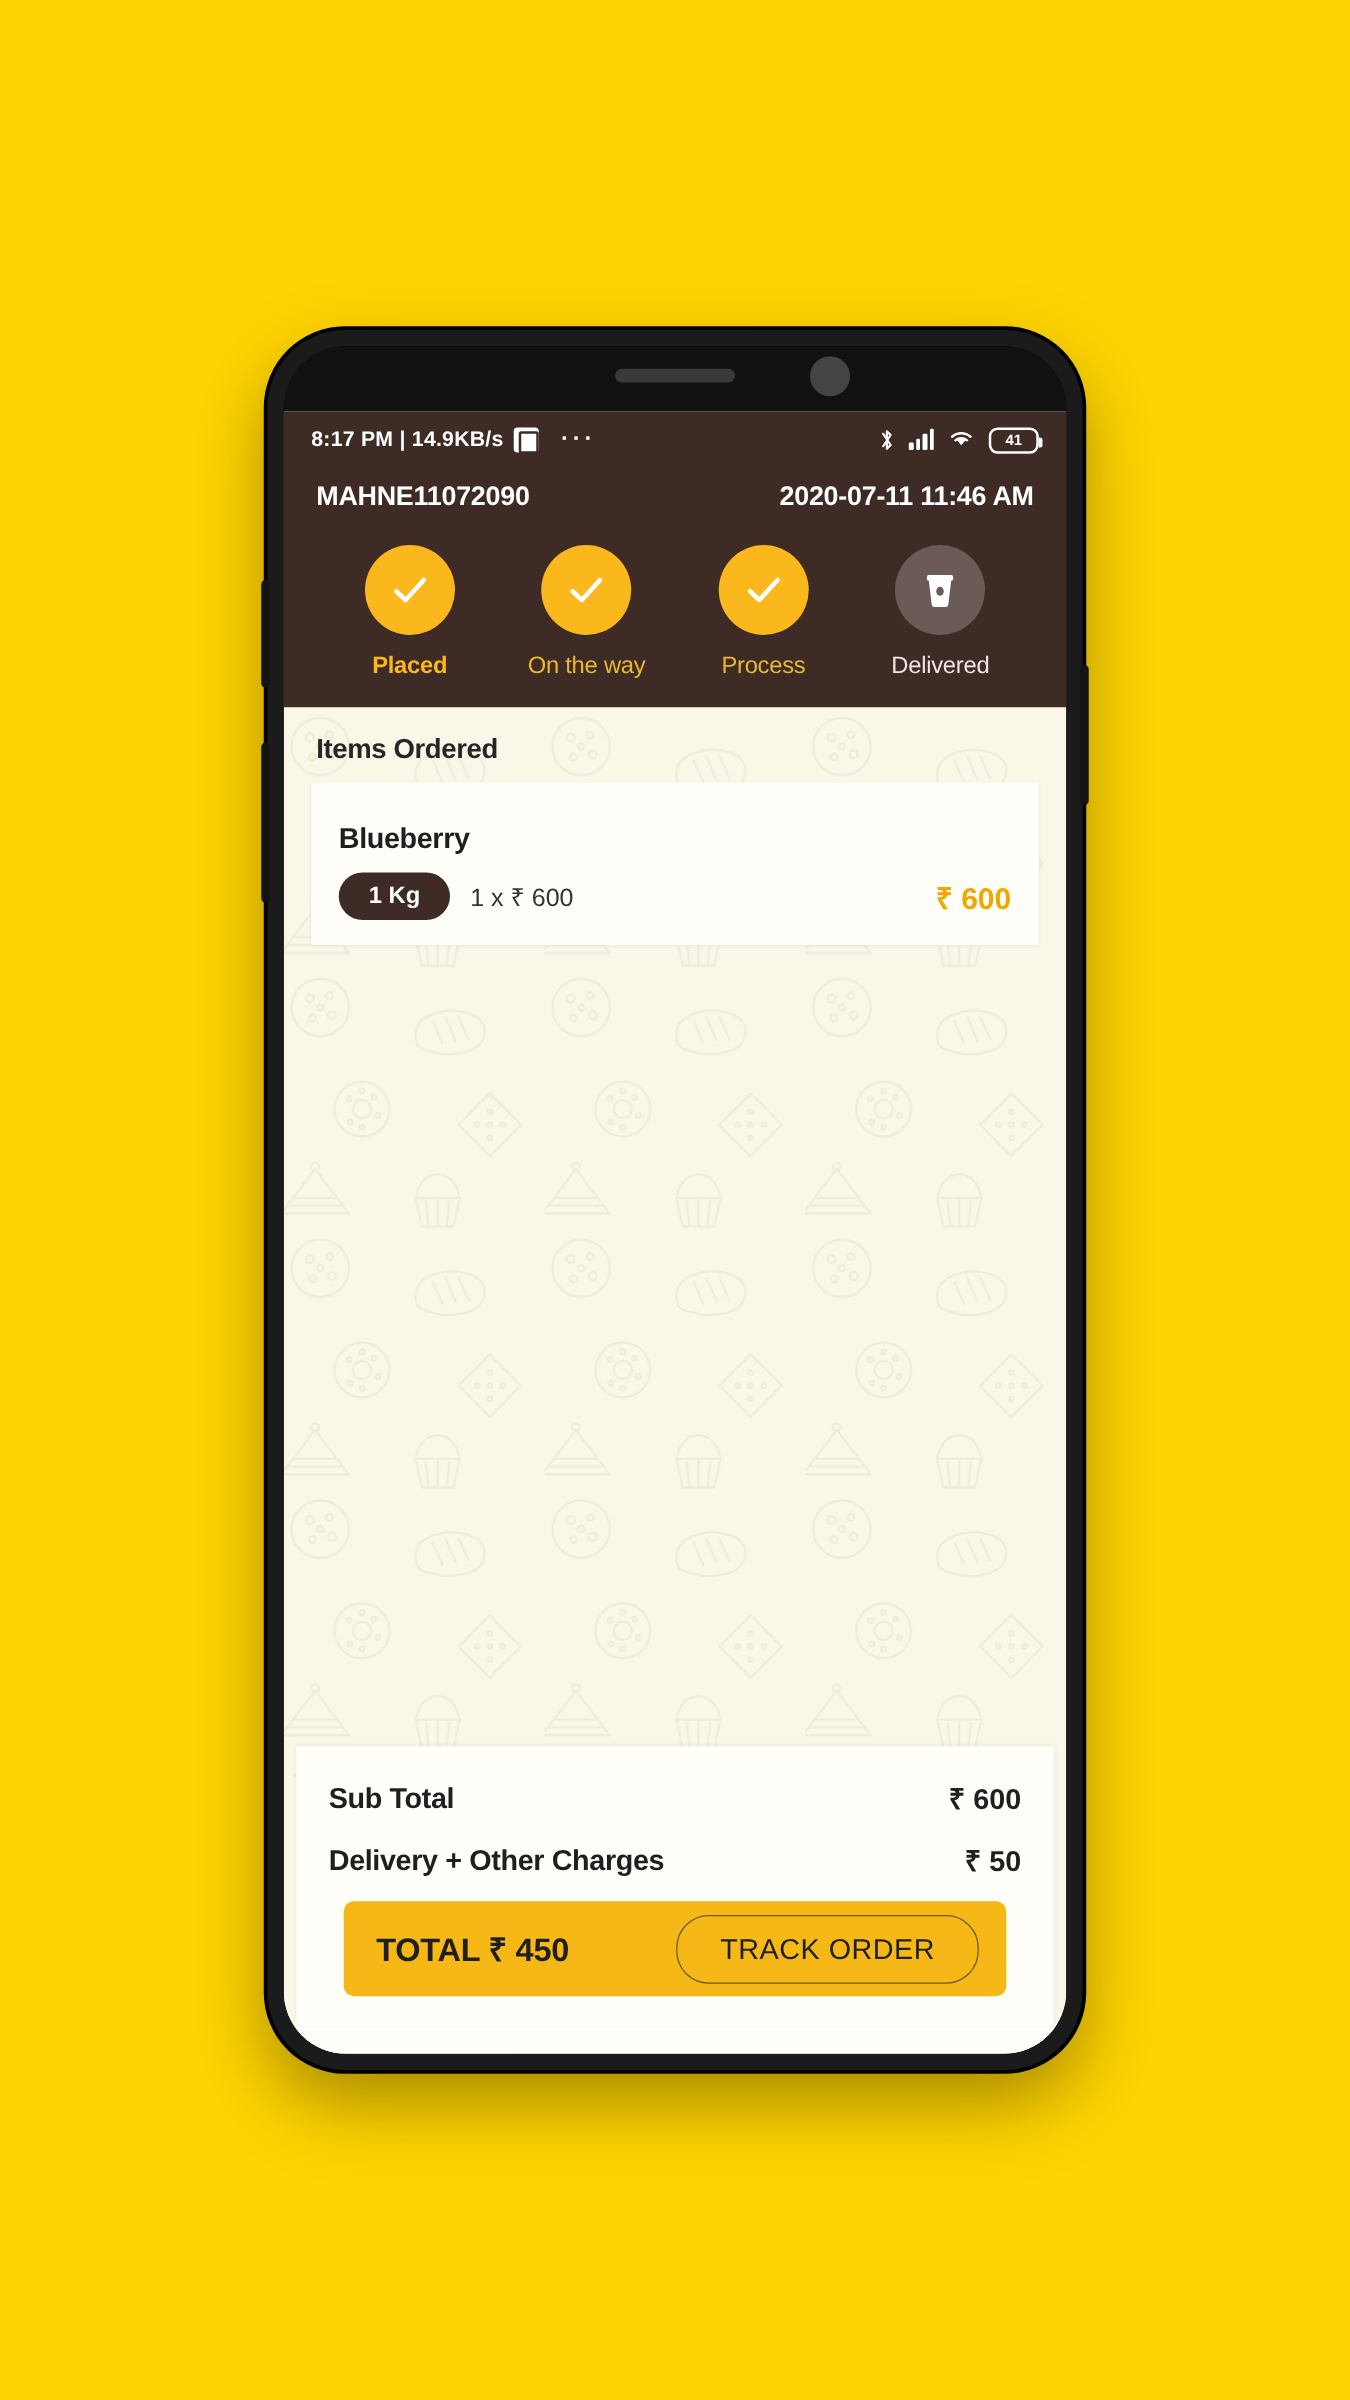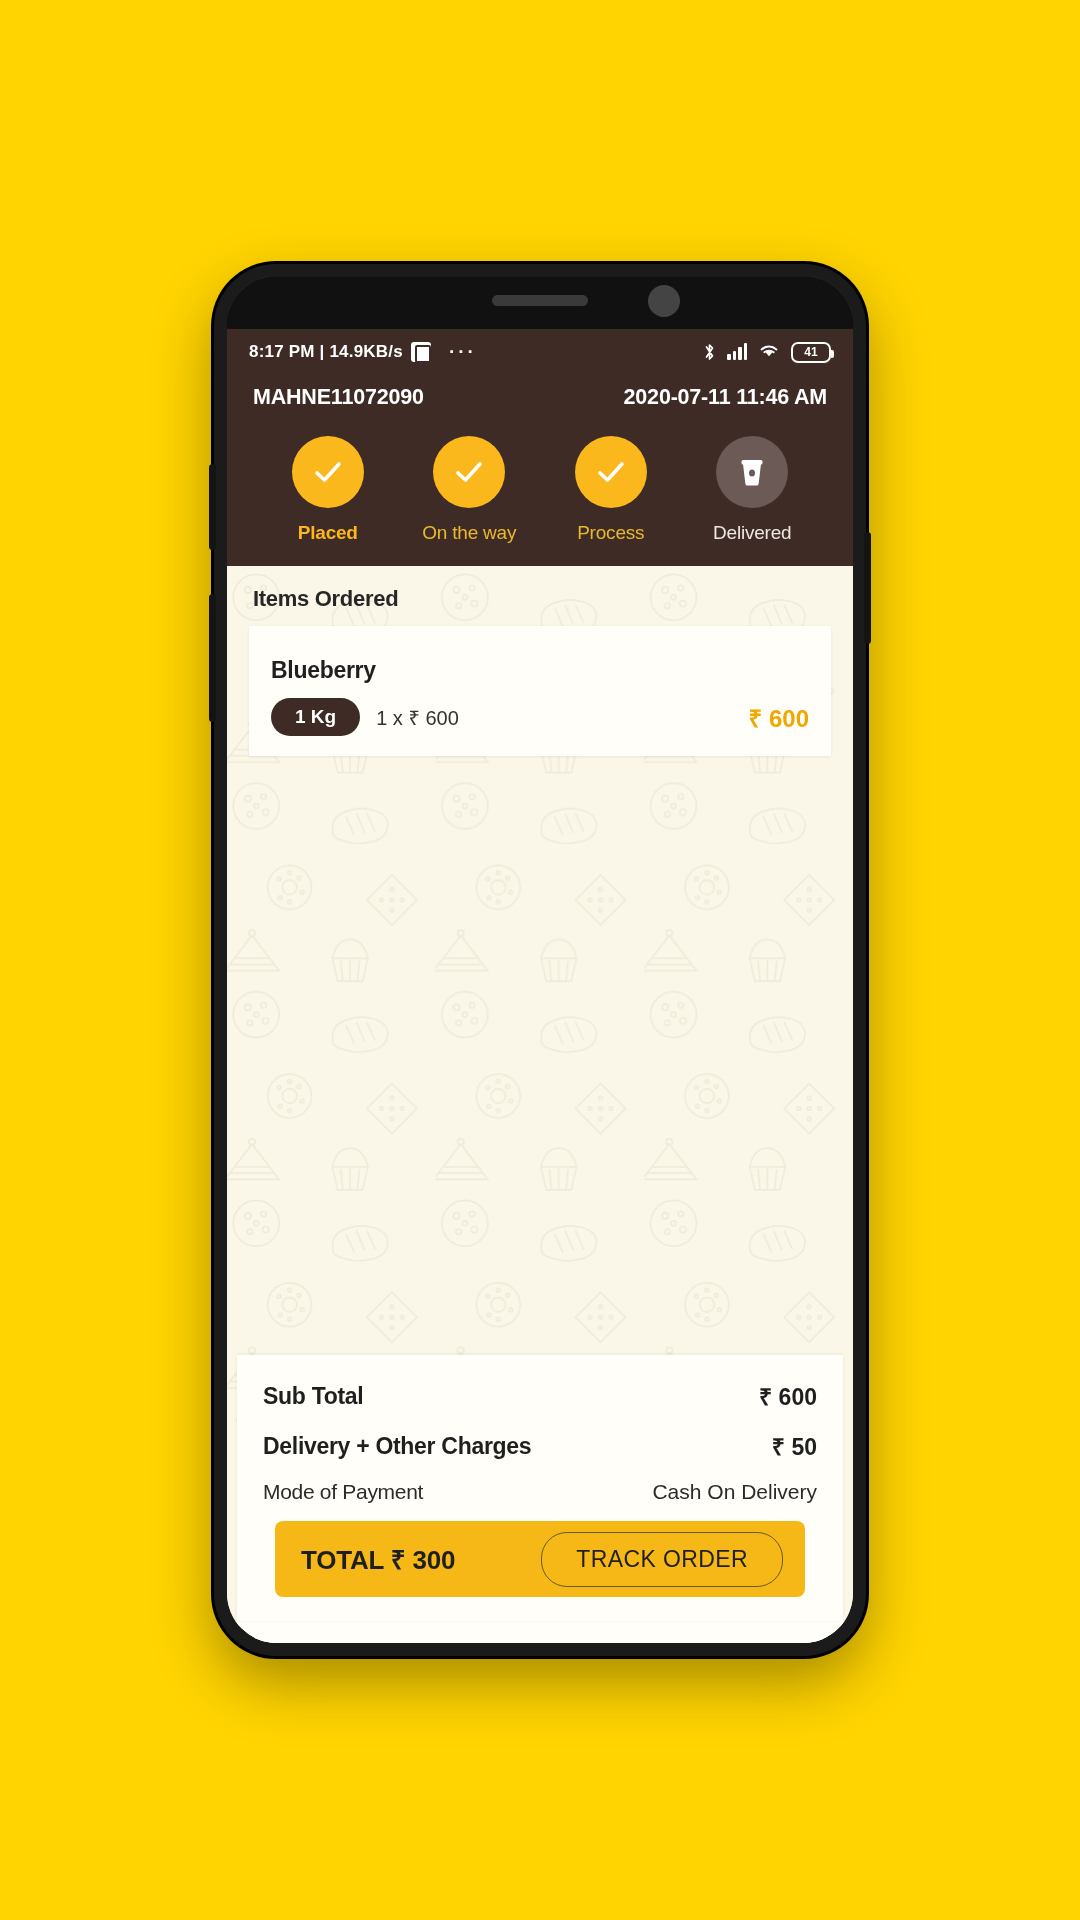--- a/index.html
+++ b/index.html
@@ -378,27 +378,23 @@
 
         <div class="totals">
           <div class="trow">
             <span class="tlabel">Sub Total</span>
             <span class="tval">₹ 600</span>
           </div>
           <div class="trow">
             <span class="tlabel">Delivery + Other Charges</span>
             <span class="tval">₹ 50</span>
           </div>
-          <div class="trow payment">
-            <span class="tlabel">Mode of Payment</span>
-            <span class="tval">Cash On Delivery</span>
-          </div>
 
           <div class="totalbar">
-            <span class="total-text">TOTAL ₹ 300</span>
+            <span class="total-text">TOTAL ₹ 450</span>
             <button class="track-btn">TRACK ORDER</button>
           </div>
         </div>
 
         <div class="home-indicator"></div>
       </div>
 
     </div>
   </div>
 </div>

